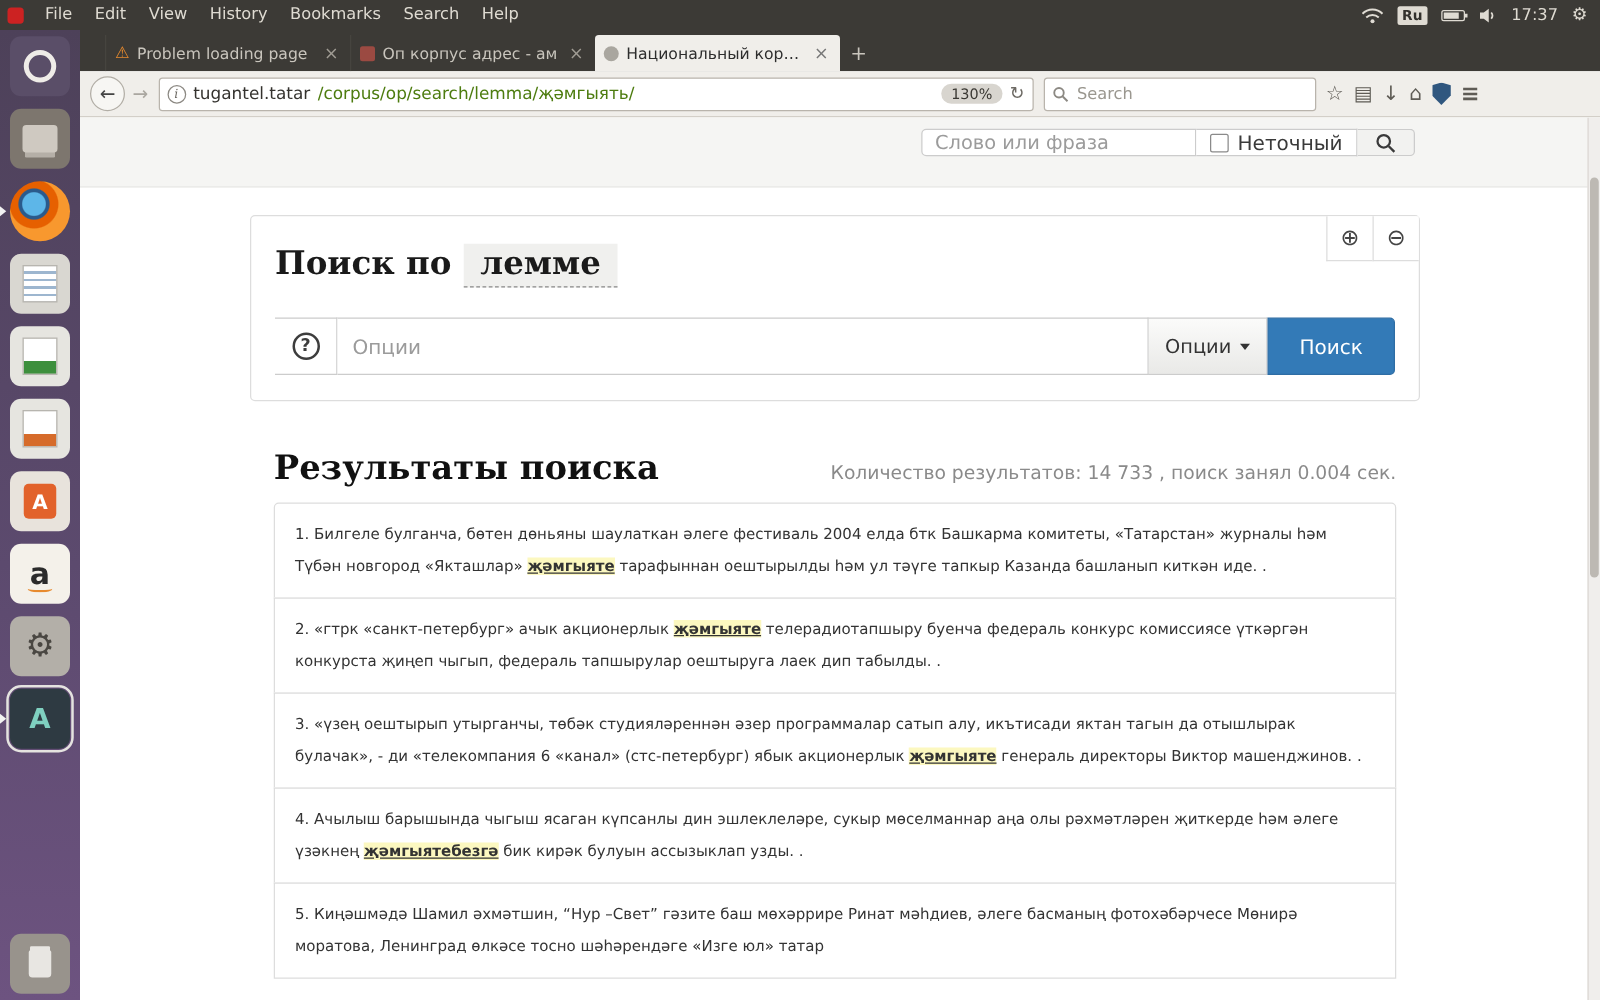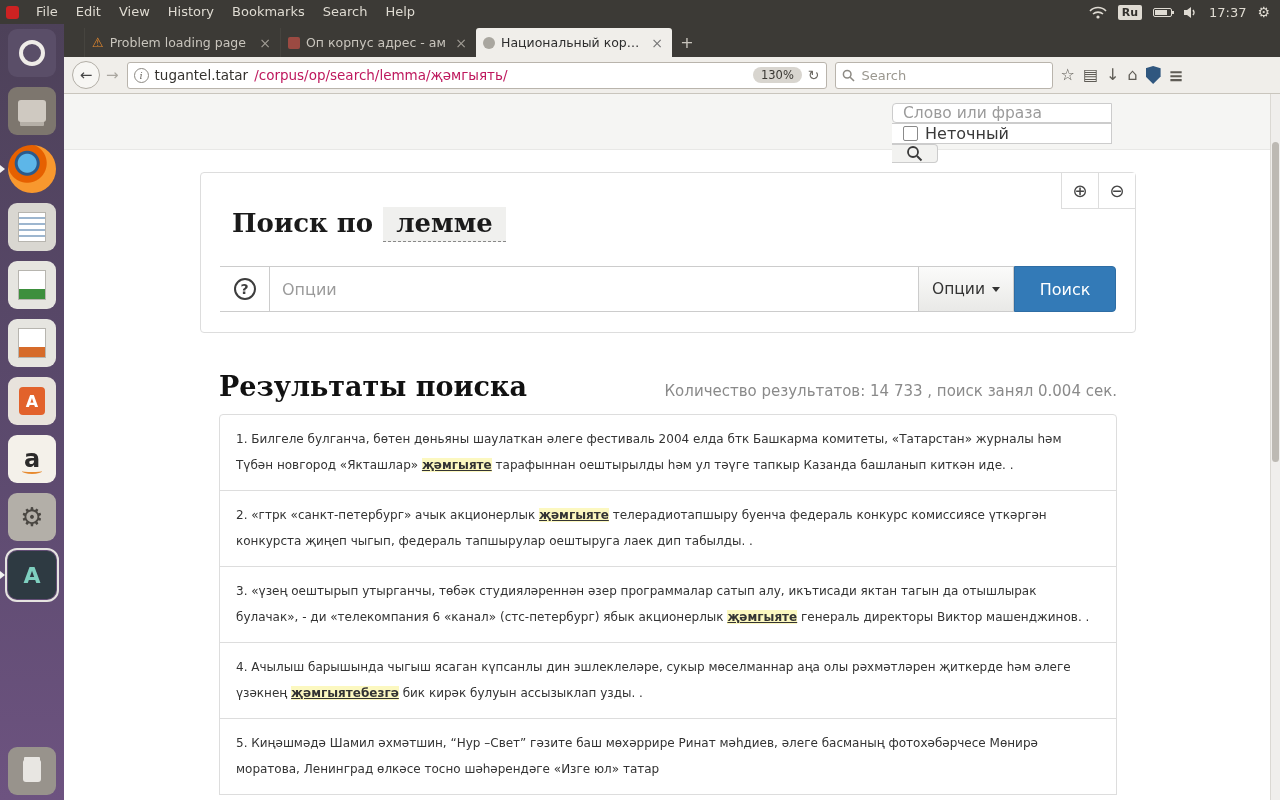--- a/index.html
+++ b/index.html
@@ -88,55 +88,55 @@
     display:flex; align-items:center; padding:0 8px; gap:8px; flex:0 0 auto; }
   .nav-back { width:28px; height:28px; border:1px solid #b2aea6; border-radius:50%;
     background:#f7f6f3; color:#444; font-size:15px; display:flex; align-items:center; justify-content:center; }
   .nav-fwd { color:#aaa7a0; font-size:15px; margin-left:-2px; }
   .urlbar { width:700px; height:27px; background:#fff; border:1px solid #b9b4ac; border-radius:3px;
     display:flex; align-items:center; padding:0 6px; gap:6px; }
   .info-circle { width:15px; height:15px; border:1px solid #8c8983; border-radius:50%;
     color:#6d6a64; font-size:10px; font-style:italic; font-family:"DejaVu Serif",serif;
     display:flex; align-items:center; justify-content:center; flex:0 0 auto; }
   .url-host { color:#34322e; font-size:13.5px; }
-  .url-path { color:#be185d; font-size:13.5px; flex:1; white-space:nowrap; overflow:hidden; }
+  .url-path { color:#4d7c0f; font-size:13.5px; flex:1; white-space:nowrap; overflow:hidden; }
   .zoom-pill { background:#d8d5cf; color:#3a3833; font-size:11.5px; border-radius:9px; padding:1px 8px; }
   .reload { color:#6d6a64; font-size:14px; }
   .searchbar { width:218px; height:27px; background:#fff; border:1px solid #b9b4ac; border-radius:3px;
     display:flex; align-items:center; padding:0 6px; gap:5px; }
   .searchbar input { border:none; outline:none; width:100%; font-size:13px; color:#333;
     font-family:"DejaVu Sans",sans-serif; background:transparent; }
   .searchbar input::placeholder { color:#9a978f; }
   .nav-ic { color:#5f5c56; font-size:16px; line-height:1; }
   .shield { width:15px; height:18px; background:#30577f;
     clip-path:polygon(50% 0,100% 12%,100% 58%,50% 100%,0 58%,0 12%); }
   .hamburger { color:#5f5c56; font-size:18px; font-weight:bold; }
 
   
   .content { position:relative; flex:1 1 auto; background:#fff; overflow:hidden;
     font-family:"DejaVu Sans",sans-serif; }
   .band { height:56px; background:#f5f5f3; border-bottom:1px solid #e8e8e6; position:relative; }
-  .band-group { position:absolute; right:168px; top:9px; height:22px; display:flex;flex-direction:column; }
+  .band-group { position:absolute; right:148px; top:9px; height:22px; display:flex; }
   .band-input { width:220px; border:1px solid #ccc; border-radius:4px 0 0 4px; background:#fff;
     padding:0 10px; font-size:15.5px; color:#333; outline:none; font-family:"DejaVu Sans",sans-serif; }
   .band-input::placeholder { color:#9b9b9b; }
   .band-check { display:flex; align-items:center; gap:7px; background:#fff;
     border:1px solid #ccc; border-left:none; padding:0 11px; }
   .checkbox { width:15px; height:15px; border:1px solid #8a8a8a; background:#fff; border-radius:2px; }
   .band-check .lbl { font-size:16px; color:#3a3a3a; }
   .band-btn { width:46px; background:#f2f2f0; border:1px solid #ccc; border-left:none;
     border-radius:0 4px 4px 0; display:flex; align-items:center; justify-content:center; }
 
   .container { width:936px; margin-left:136px; }
   .panel { position:relative; margin-top:22px; border:1px solid #ddd; border-radius:4px;
     background:#fff; padding:22px 19px 20px; }
   .pm-box { position:absolute; top:0; right:0; display:flex; }
   .pm-cell { width:37px; height:36px; border-left:1px solid #ddd; border-bottom:1px solid #ddd;
     display:flex; align-items:center; justify-content:center; font-size:18px; color:#444; background:#fff; }
-  .panel-title { margin:12px; font-family:"DejaVu Serif",serif; font-weight:bold; font-size:26px; color:#1a1a1a;
+  .panel-title { margin:0; font-family:"DejaVu Serif",serif; font-weight:bold; font-size:26px; color:#1a1a1a;
     display:flex; align-items:baseline; }
   .mode-chip { margin-left:10px; background:#f0f0ee; border-bottom:1px dashed #888; padding:1px 13px 3px; }
   .form-row { display:flex; margin-top:24px; height:46px; }
   .q-input { width:333px; border:1px solid #ccc; border-radius:4px 0 0 4px; padding:0 12px;
     font-size:16px; color:#3a3a3a; outline:none; font-family:"DejaVu Sans",sans-serif; }
   .help-btn { width:50px; border:1px solid #ccc; border-left:none; background:#fff;
     display:flex; align-items:center; justify-content:center; }
   .q-circle { width:22px; height:22px; border:2px solid #3d3d3d; border-radius:50%; color:#3d3d3d;
     font-weight:bold; font-size:14px; display:flex; align-items:center; justify-content:center; }
   .opt-input { flex:1; border:1px solid #ccc; border-left:none; padding:0 12px; font-size:16px;

